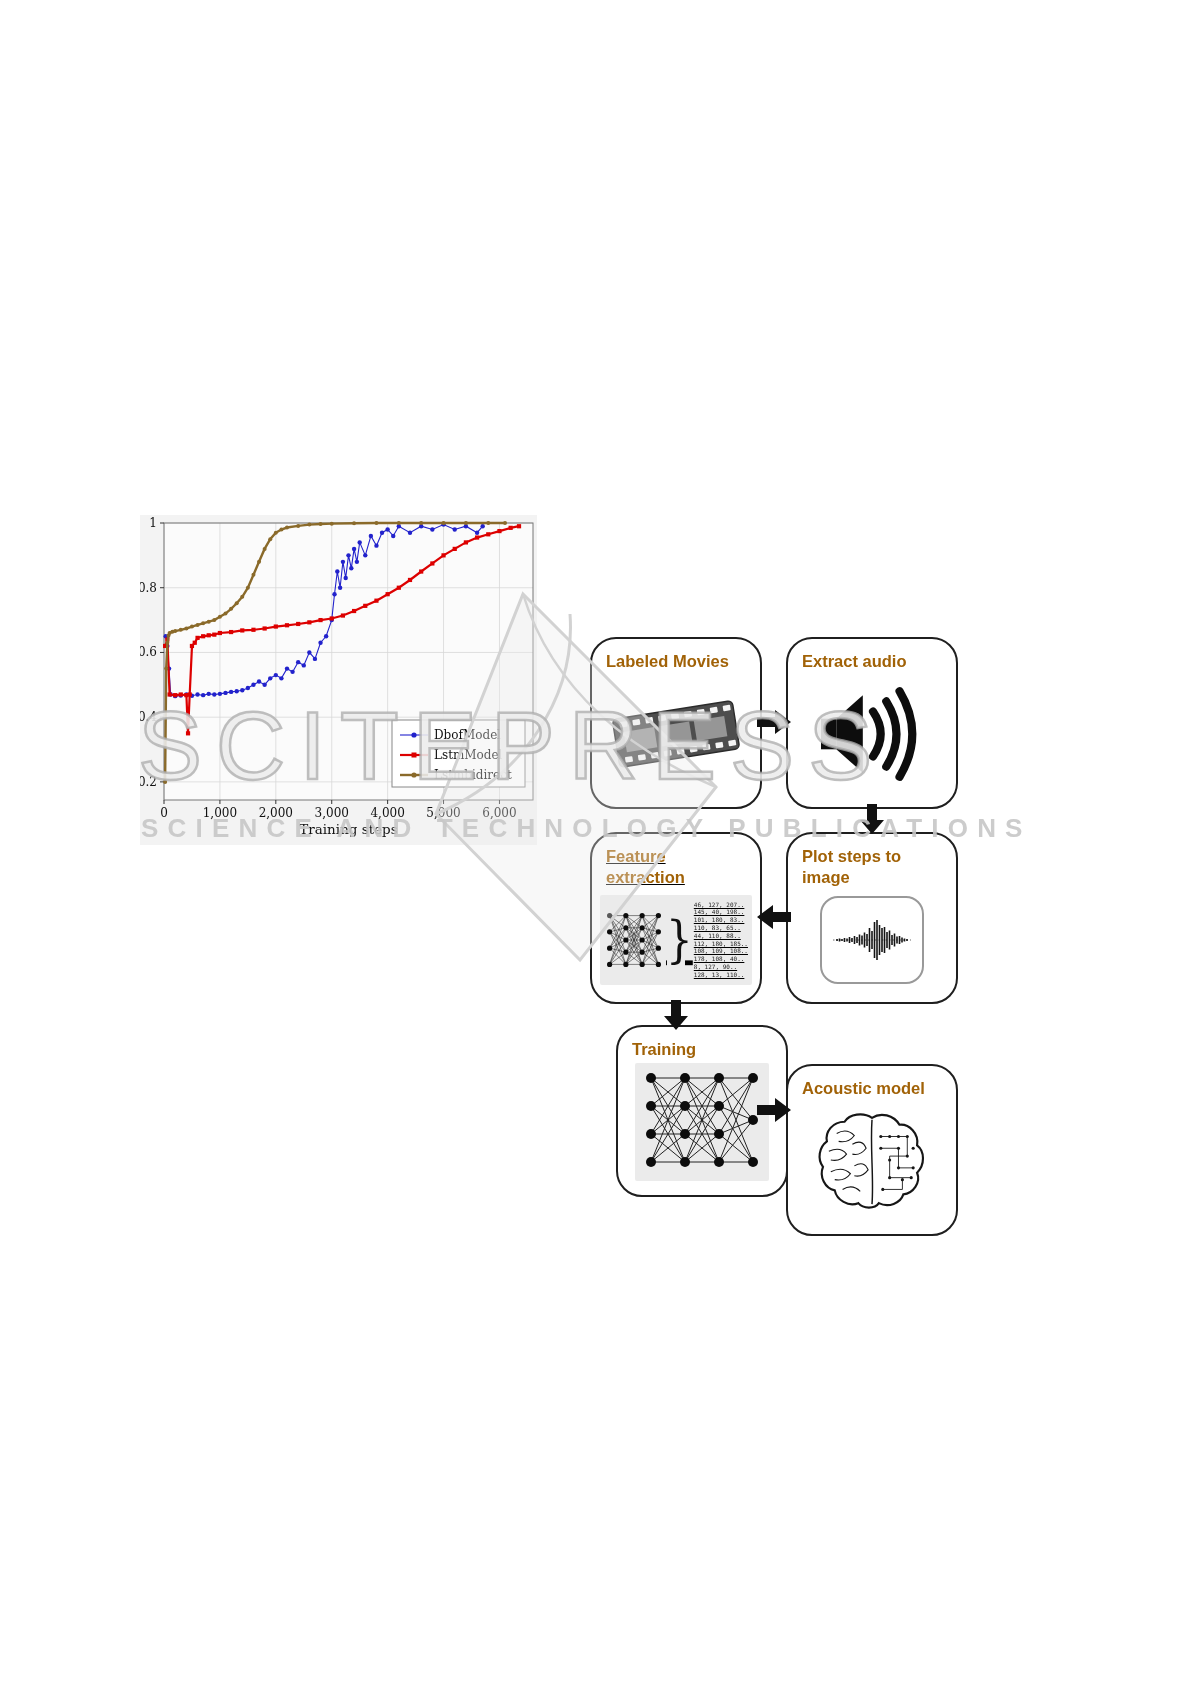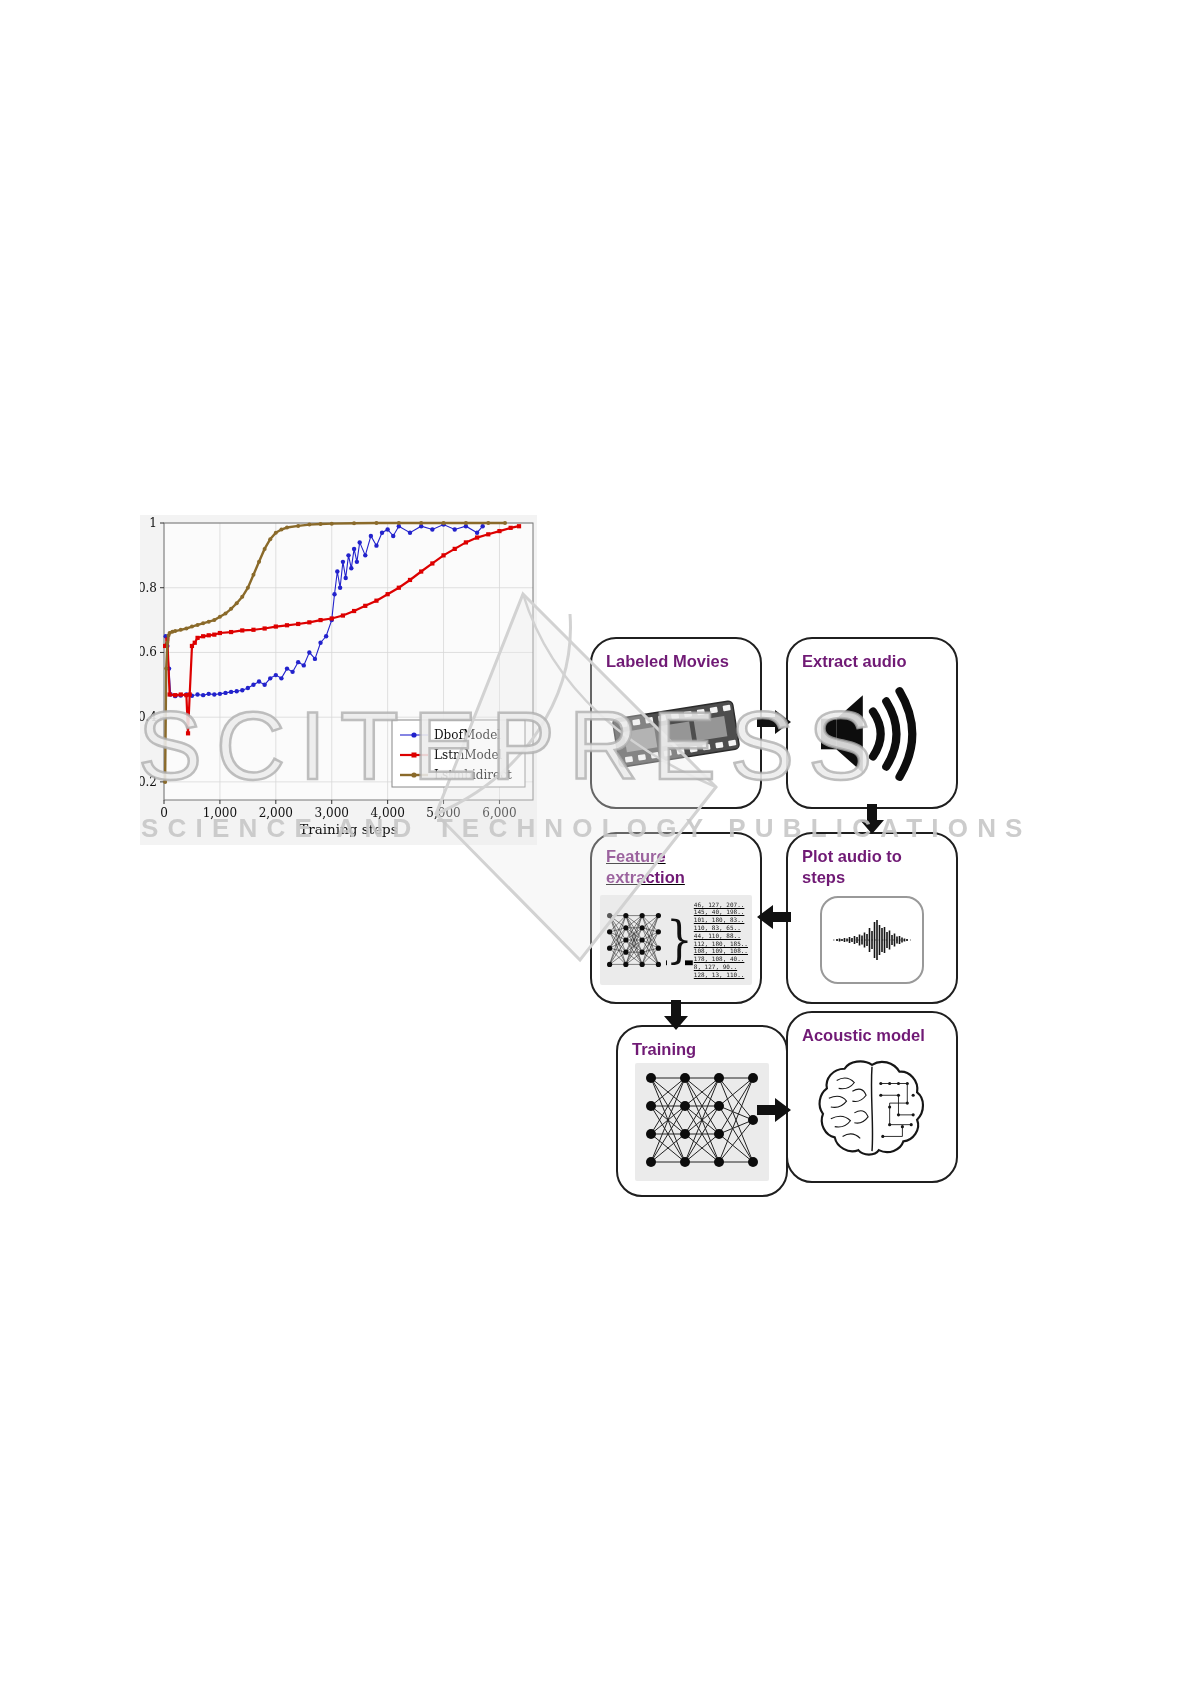--- a/index.html
+++ b/index.html
@@ -13,21 +13,21 @@
   .wm-title{left:138px;top:698px;font-size:96px;font-weight:normal;letter-spacing:14px;line-height:1;
             color:rgba(246,246,246,0.72);-webkit-text-stroke:2.5px rgba(172,172,172,0.75);
             text-shadow:0 0 2px rgba(190,190,190,0.6);white-space:nowrap;}
   .wm-sub{left:141px;top:813px;font-size:26px;font-weight:bold;letter-spacing:9.2px;
           color:rgba(198,198,198,0.9);white-space:nowrap;}
   .wm-logo{left:428px;top:582px;}
 
   
   .box{position:absolute;width:172px;height:172px;border:2.5px solid #1f1f1f;border-radius:26px;
        background:#fff;box-sizing:border-box;display:flex;flex-direction:column;padding:12px 14px;z-index:1;}
-  .box-title{font-size:16.5px;font-weight:bold;color:#701a75;line-height:1.25;max-width:134px;margin-bottom:2px;}
+  .box-title{font-size:16.5px;font-weight:bold;color:#a16207;line-height:1.25;max-width:134px;margin-bottom:2px;}
   .box-icon{flex:1;display:flex;align-items:center;justify-content:center;}
 
   .arrow{position:absolute;z-index:2;}
 
   .wave-frame{width:100px;height:84px;border:2.5px solid #999;border-radius:18px;background:#fff;
               display:flex;align-items:center;justify-content:center;}
 
   .feat-wrap{display:flex;align-items:center;background:#ebebeb;padding:6px 4px;border-radius:2px;}
   .brace{font-family:"DejaVu Serif",serif;font-size:42px;font-weight:400;line-height:1;color:#111;
          margin:0 1px 0 2px;transform:scaleY(1.2);}
@@ -397,21 +397,21 @@
             <div>108, 109, 108..</div>
             <div>178, 108, 40..</div>
             <div>8, 127, 90..</div>
             <div>128, 13, 110..</div>
           </div>
       </div>
     </div>
   </div>
 
   <div class="box" style="left:786px;top:832px;">
-    <div class="box-title">Plot audio to steps</div>
+    <div class="box-title">Plot steps to image</div>
     <div class="box-icon">
       <div class="wave-frame">
         <svg id="wave-svg" width="80" height="66" viewBox="0 0 80 66">
             <line x1="1" y1="33" x2="79" y2="33" stroke="#444" stroke-width="0.8" stroke-dasharray="1.5,2"></line>
             <line x1="5" y1="32" x2="5" y2="34" stroke="#141414" stroke-width="1.6"></line>
             <line x1="7.5" y1="31.5" x2="7.5" y2="34.5" stroke="#141414" stroke-width="1.6"></line>
             <line x1="10" y1="32" x2="10" y2="34" stroke="#141414" stroke-width="1.6"></line>
             <line x1="12.5" y1="31" x2="12.5" y2="35" stroke="#141414" stroke-width="1.6"></line>
             <line x1="15" y1="31.5" x2="15" y2="34.5" stroke="#141414" stroke-width="1.6"></line>
             <line x1="17.5" y1="30" x2="17.5" y2="36" stroke="#141414" stroke-width="1.6"></line>
@@ -505,21 +505,21 @@
             <circle cx="76" cy="63" r="5" fill="#0c0c0c"></circle>
             <circle cx="76" cy="91" r="5" fill="#0c0c0c"></circle>
             <circle cx="110" cy="7" r="5" fill="#0c0c0c"></circle>
             <circle cx="110" cy="49" r="5" fill="#0c0c0c"></circle>
             <circle cx="110" cy="91" r="5" fill="#0c0c0c"></circle>
           </svg>
       </div>
     </div>
   </div>
 
-  <div class="box" style="left:786px;top:1011px;">
+  <div class="box" style="left:786px;top:1064px;">
     <div class="box-title">Acoustic model</div>
     <div class="box-icon">
       <svg viewBox="0 0 118 102" width="116" height="100">
         <path d="M59,7 C50,1 36,3 31,11 C19,11 11,21 13,31 C5,37 3,49 9,57 C5,67 11,79 21,81 C23,91 35,98 45,94 C50,100 62,100 66,94 C76,99 88,94 91,85 C101,84 109,73 105,63 C113,55 113,41 105,35 C107,23 97,13 87,14 C81,4 68,1 59,7 Z" fill="#ffffff" stroke="#161616" stroke-width="2.2"></path>
         <path d="M59,9 C57,38 61,68 59,95" fill="none" stroke="#161616" stroke-width="1.5"></path>
         <g fill="none" stroke="#161616" stroke-width="1.1">
           <path d="M23,23 Q33,17 41,25 Q35,33 25,31"></path>
           <path d="M15,41 Q27,36 33,44 Q27,52 17,50"></path>
           <path d="M17,62 Q29,56 37,64 Q31,72 21,70"></path>
           <path d="M29,80 Q39,74 47,82"></path>

